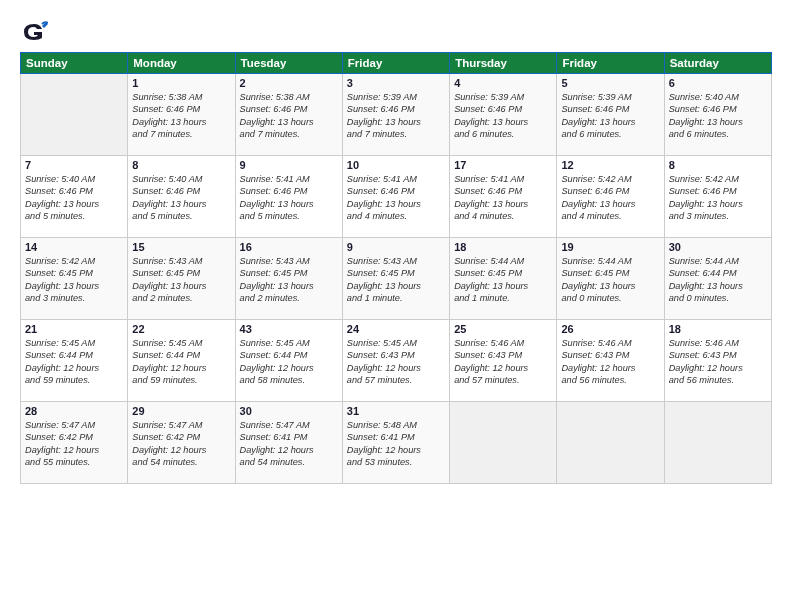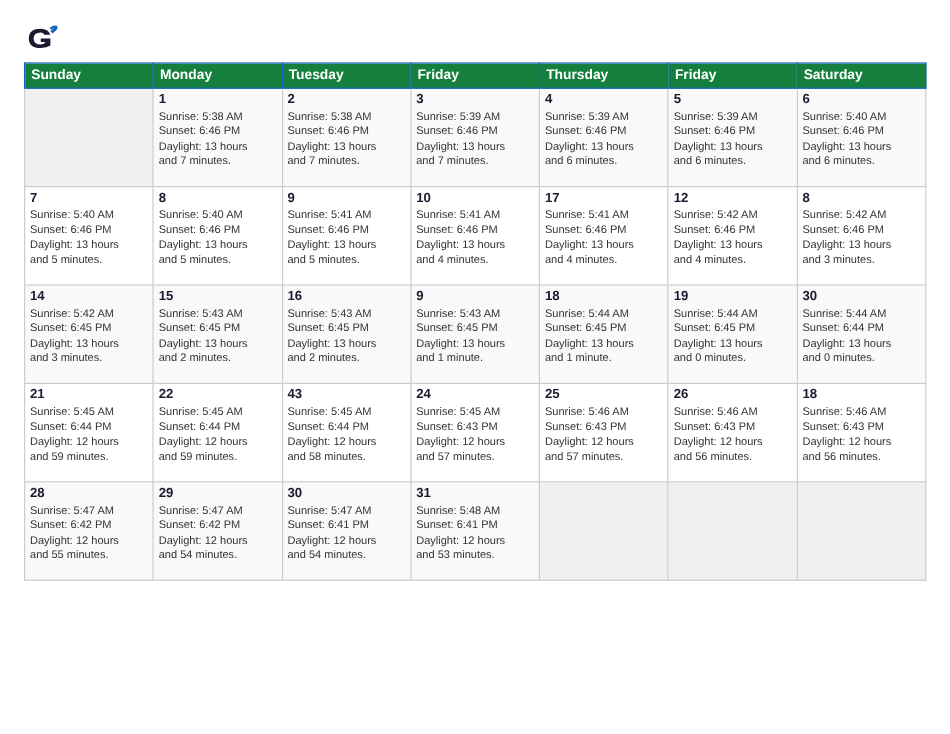--- a/index.html
+++ b/index.html
@@ -85,20 +85,21 @@
     .day-num {
       font-weight: bold;
       font-size: 11px;
       color: #1a1a2e;
       display: block;
       margin-bottom: 2px;
     }
     .day-info {
       color: #333;
       line-height: 1.35;
+      font-style: italic;
     }
     tbody tr:nth-child(odd) td {
       background: #f9f9f9;
     }
     tbody tr:nth-child(even) td {
       background: #fff;
     }
     td.empty {
       background: #f0f0f0 !important;
     }

